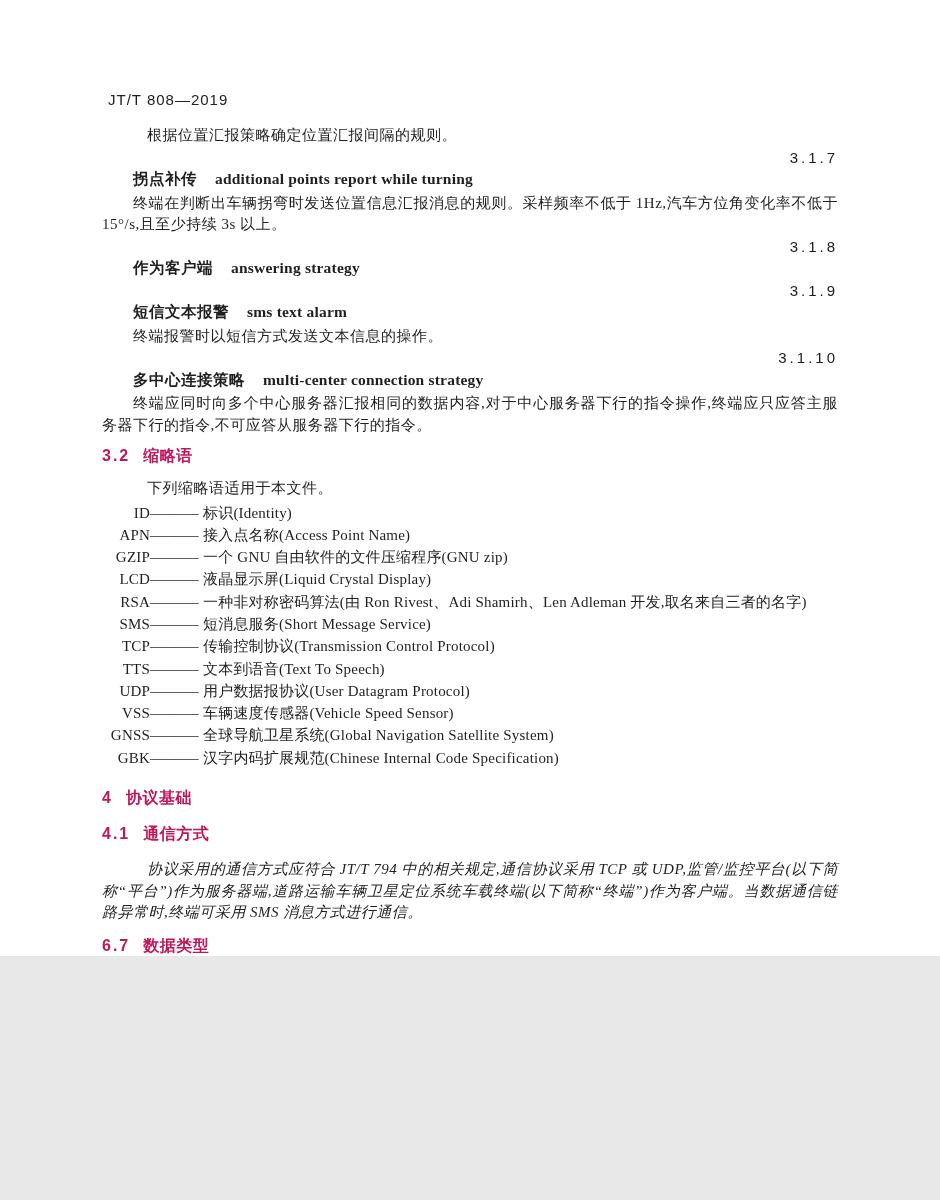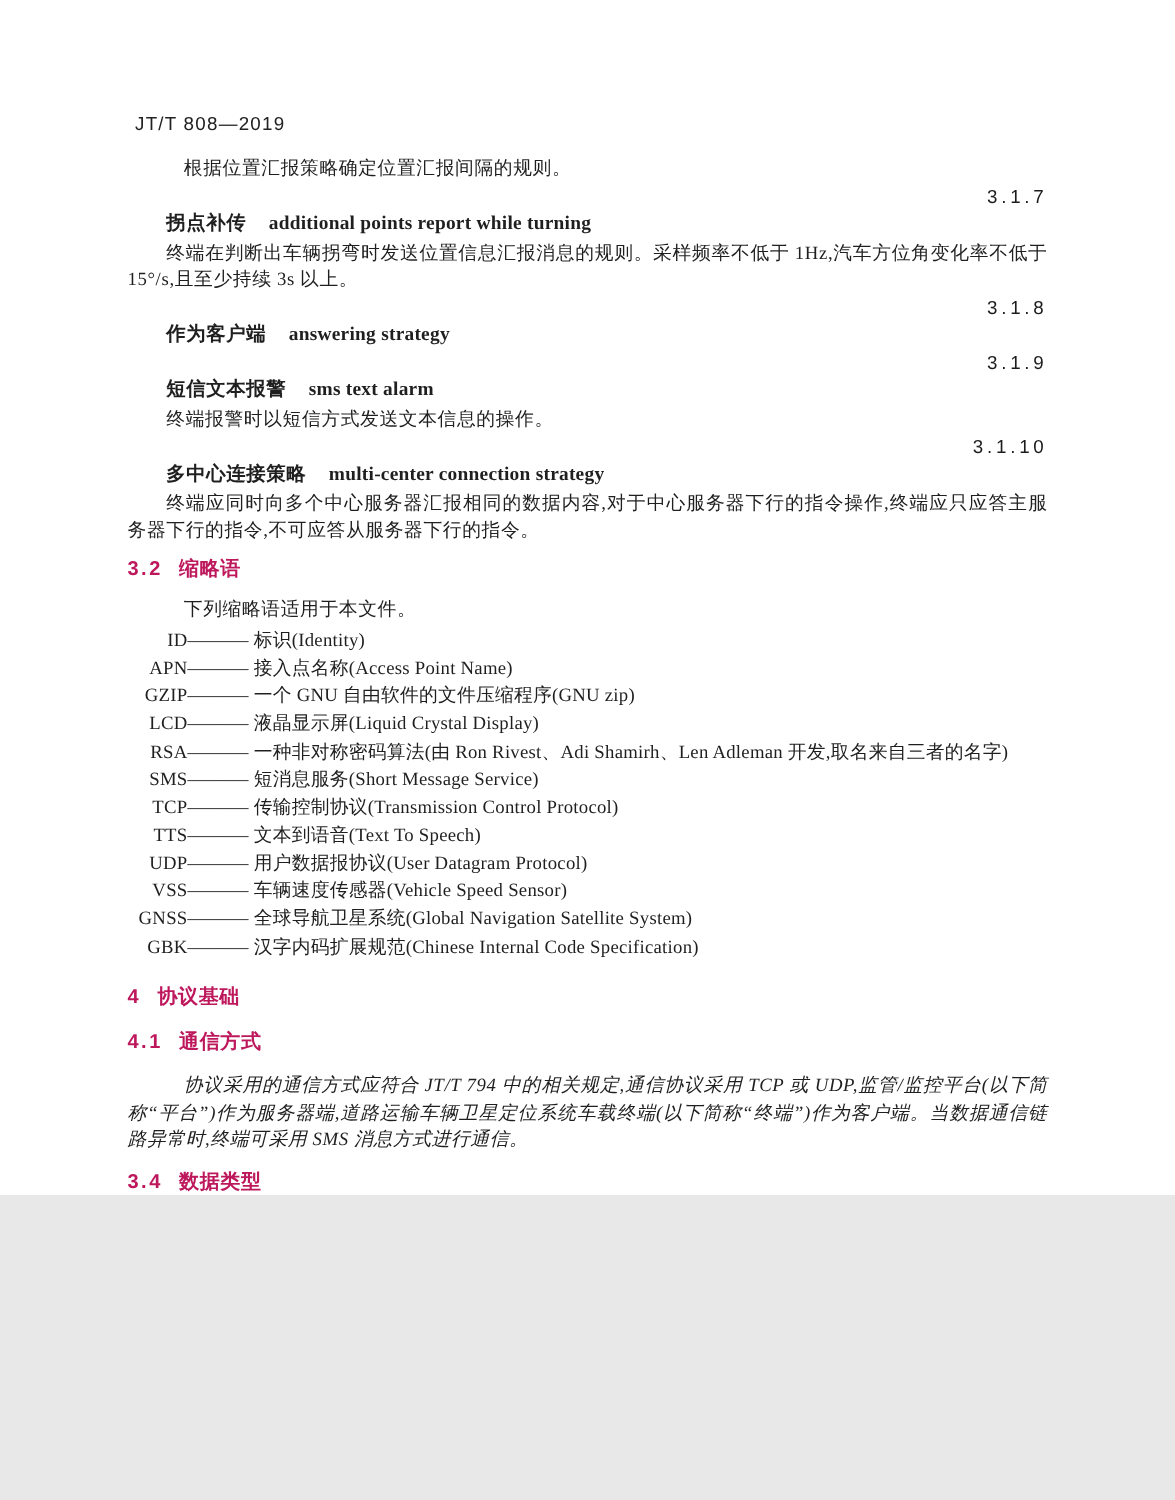--- a/index.html
+++ b/index.html
@@ -134,21 +134,21 @@
       <span class="sec-num">4</span><span>协议基础</span>
     </h2>
 
     <h3 class="sec-heading h-4-1">
       <span class="sec-num">4.1</span><span>通信方式</span>
     </h3>
 
     <p class="body indent3 p-4-1">协议采用的通信方式应符合 JT/T 794 中的相关规定,通信协议采用 TCP 或 UDP,监管/监控平台(以下简称“平台”)作为服务器端,道路运输车辆卫星定位系统车载终端(以下简称“终端”)作为客户端。当数据通信链路异常时,终端可采用 SMS 消息方式进行通信。</p>
 
     <h3 class="sec-heading h-4-2">
-      <span class="sec-num">3.4</span><span>数据类型</span>
+      <span class="sec-num">6.7</span><span>数据类型</span>
     </h3>
 
     <p class="body indent3 p-4-2">协议消息中使用的数据类型见表 1。</p>
 
   </div>
 
   <div class="page-number">2</div>
 
 </div>
 

